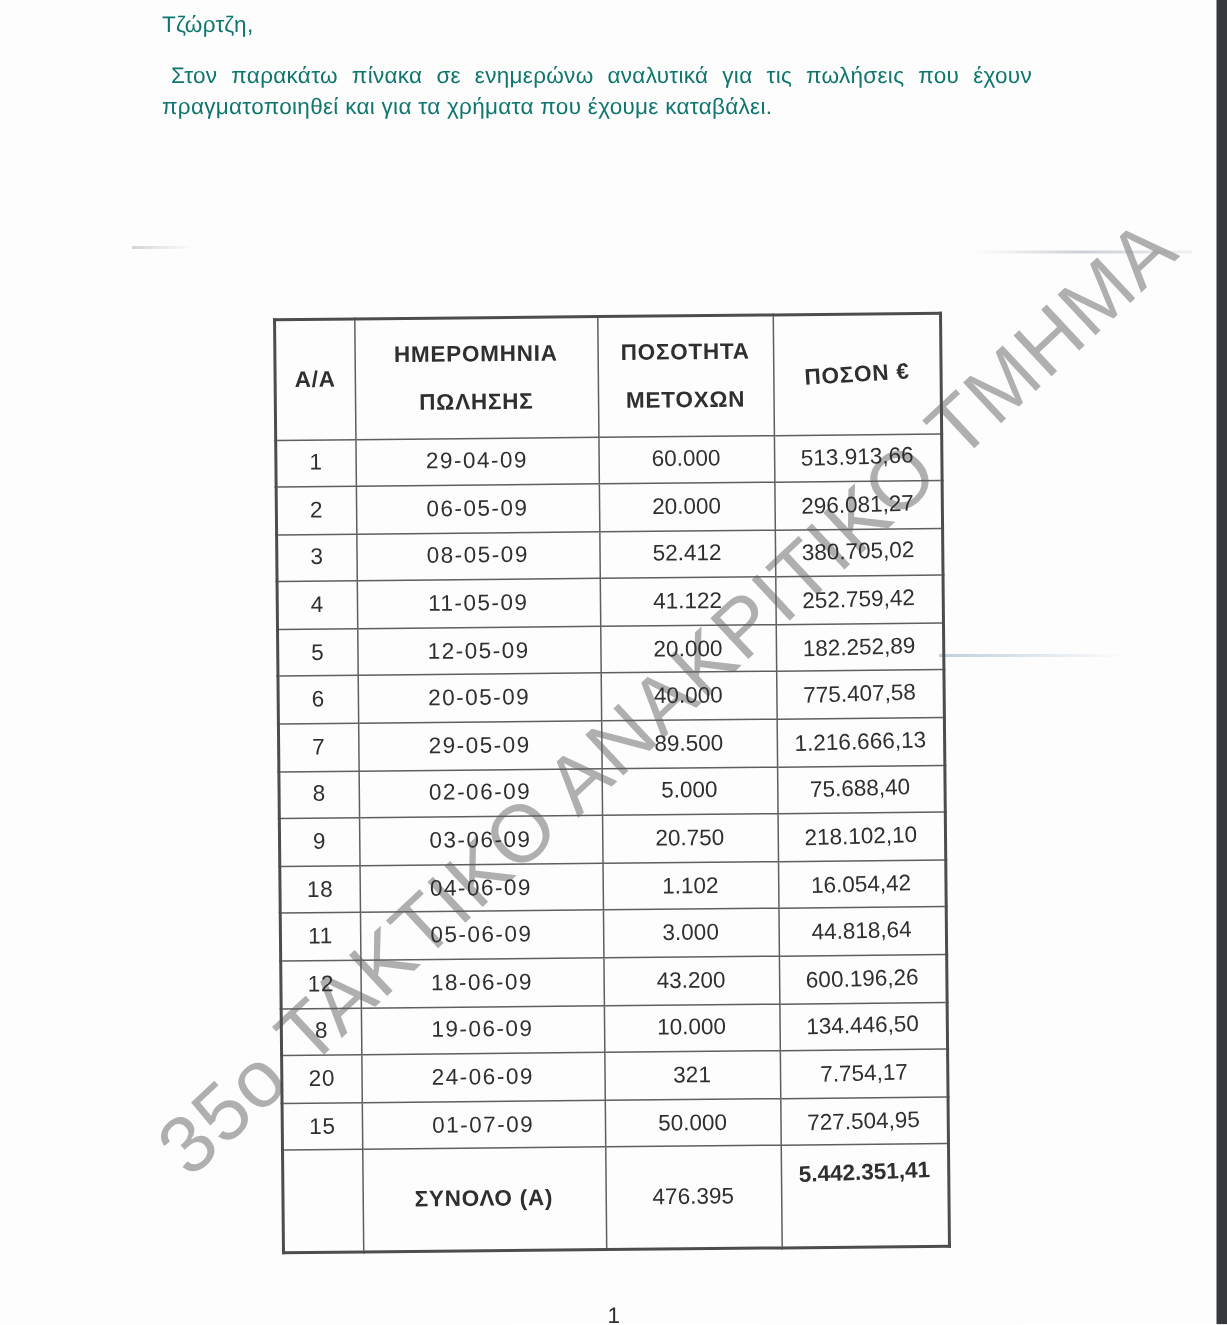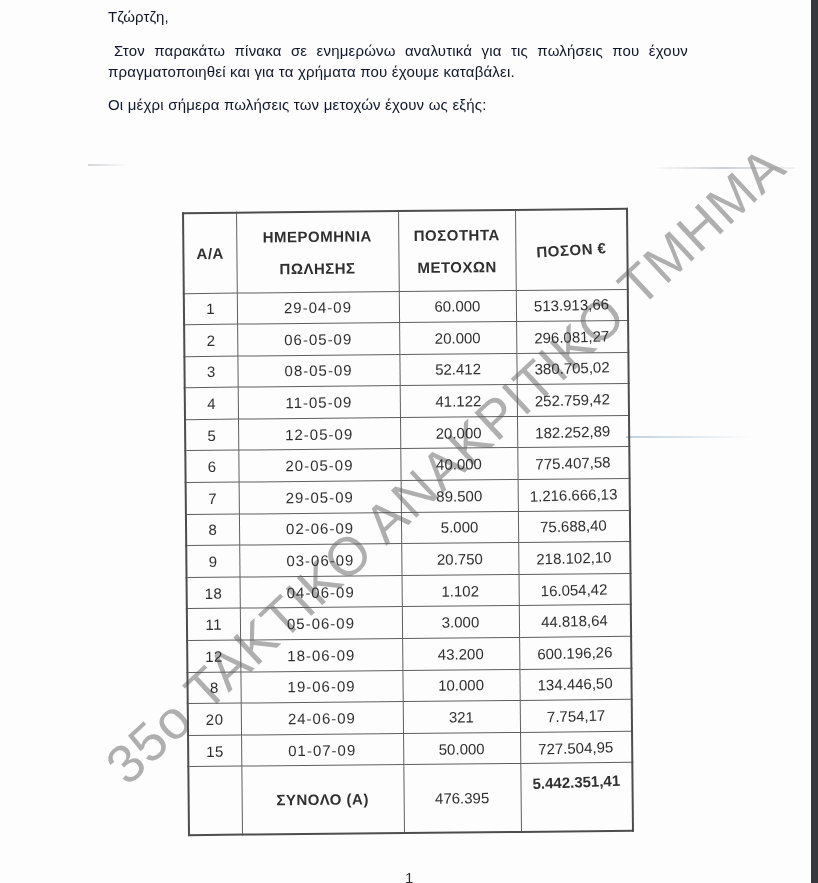--- a/index.html
+++ b/index.html
@@ -32,26 +32,26 @@
   
   .letter {
     position: absolute;
     left: 108px;
     top: 6px;
     width: 580px;
     z-index: 2;
     font-size: 15px;
     line-height: 21px;
     letter-spacing: 0.2px;
-    color: #0f172a;
+    color: #0f766e;
   }
   .letter .salutation { margin-bottom: 13px; }
   .letter .para { text-align: justify; }
   .letter .p1 { margin-bottom: 7px; }
-  .letter .p2 { margin-bottom: 12px; text-indent: 6px; }
+  .letter .p2 { margin-bottom: 22px; text-indent: 6px; }
 
   
   .sales-table-wrap {
     position: absolute;
     left: 185px;
     top: 210px;
     z-index: 2;
     transform: rotate(-0.55deg);
   }
   table.sales {
@@ -126,21 +126,20 @@
 </head>
 <body>
 
 <div class="page">
 
   <div class="watermark">35ο ΤΑΚΤΙΚΟ ΑΝΑΚΡΙΤΙΚΟ ΤΜΗΜΑ</div>
 
   <div class="letter">
     <p class="salutation">Τζώρτζη,</p>
     <p class="para p2">Στον παρακάτω πίνακα σε ενημερώνω αναλυτικά για τις πωλήσεις που έχουν πραγματοποιηθεί και για τα χρήματα που έχουμε καταβάλει.</p>
-    <p class="para p3">Οι μέχρι σήμερα πωλήσεις των μετοχών έχουν ως εξής:</p>
   </div>
 
   <div class="sales-table-wrap">
     <table class="sales">
       <colgroup>
         <col class="c-idx">
           <col class="c-date">
           <col class="c-qty">
           <col class="c-amt">
       </colgroup>

